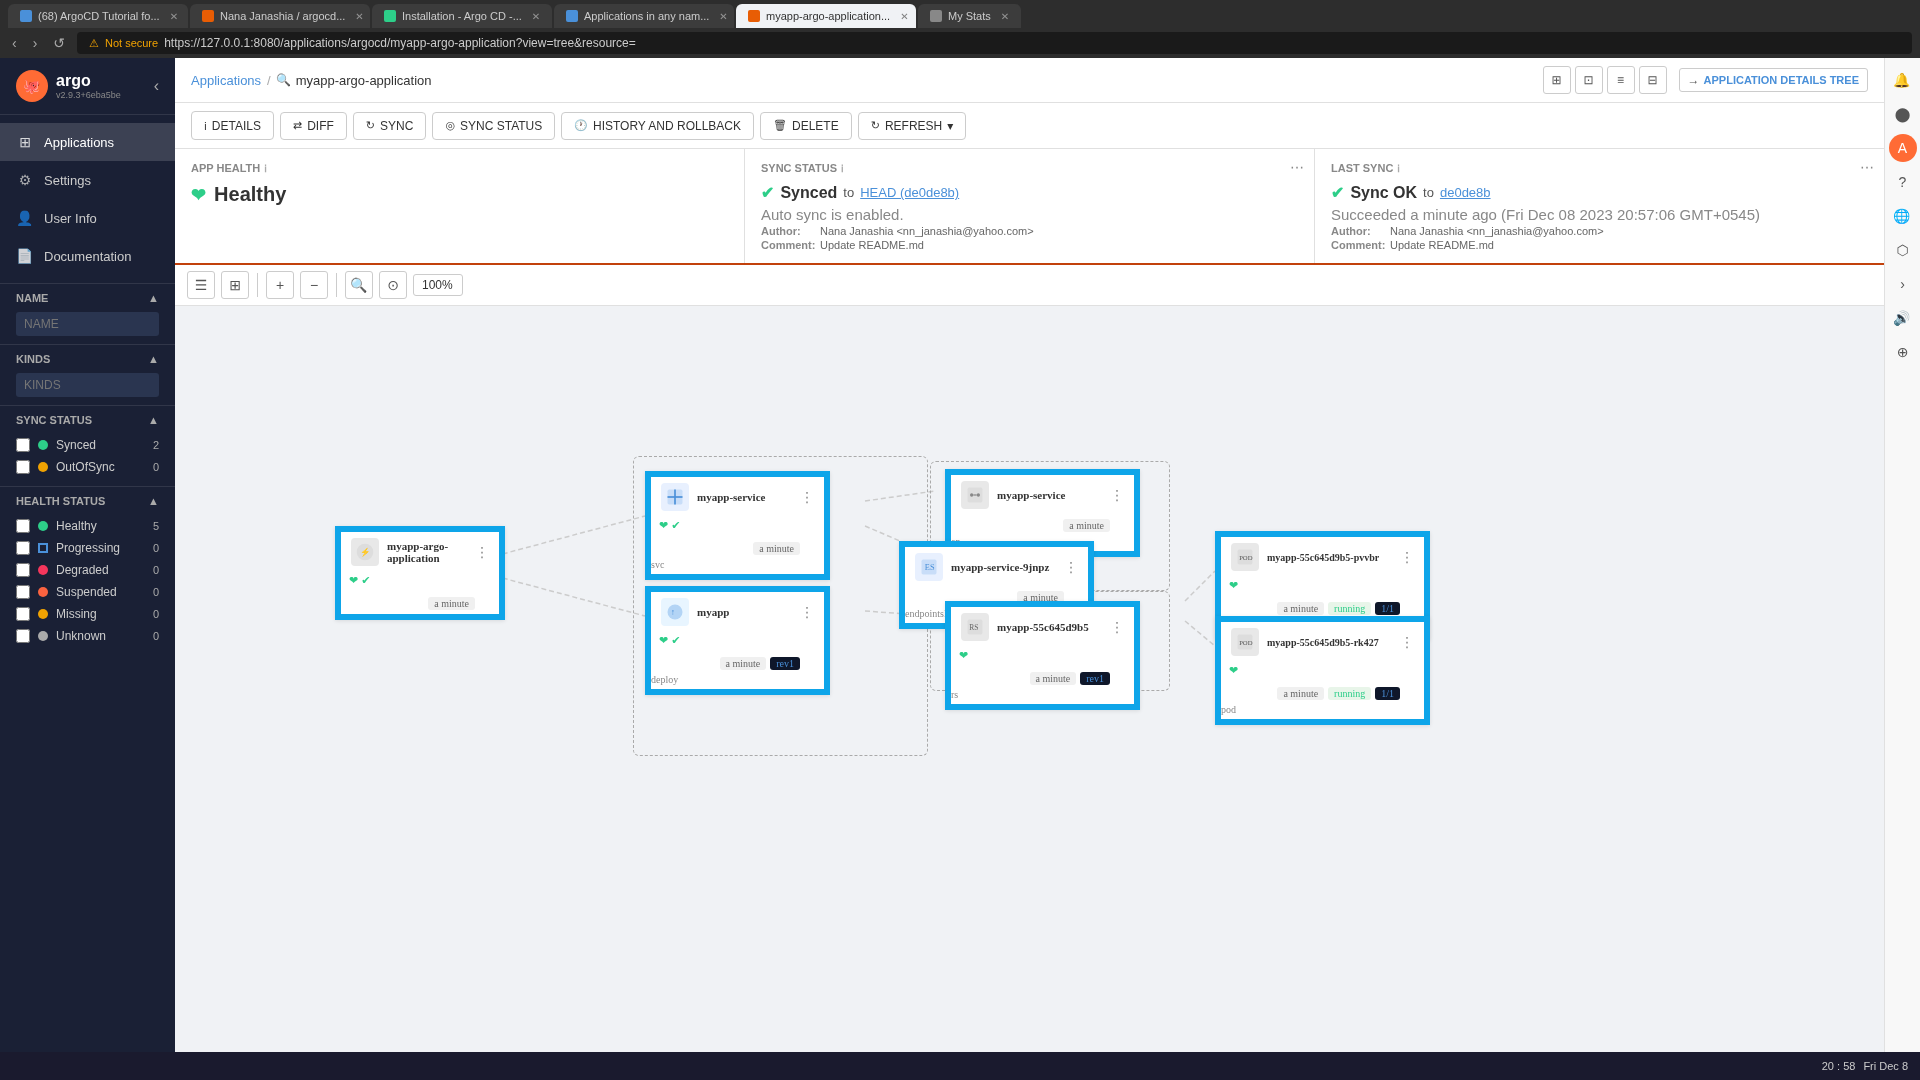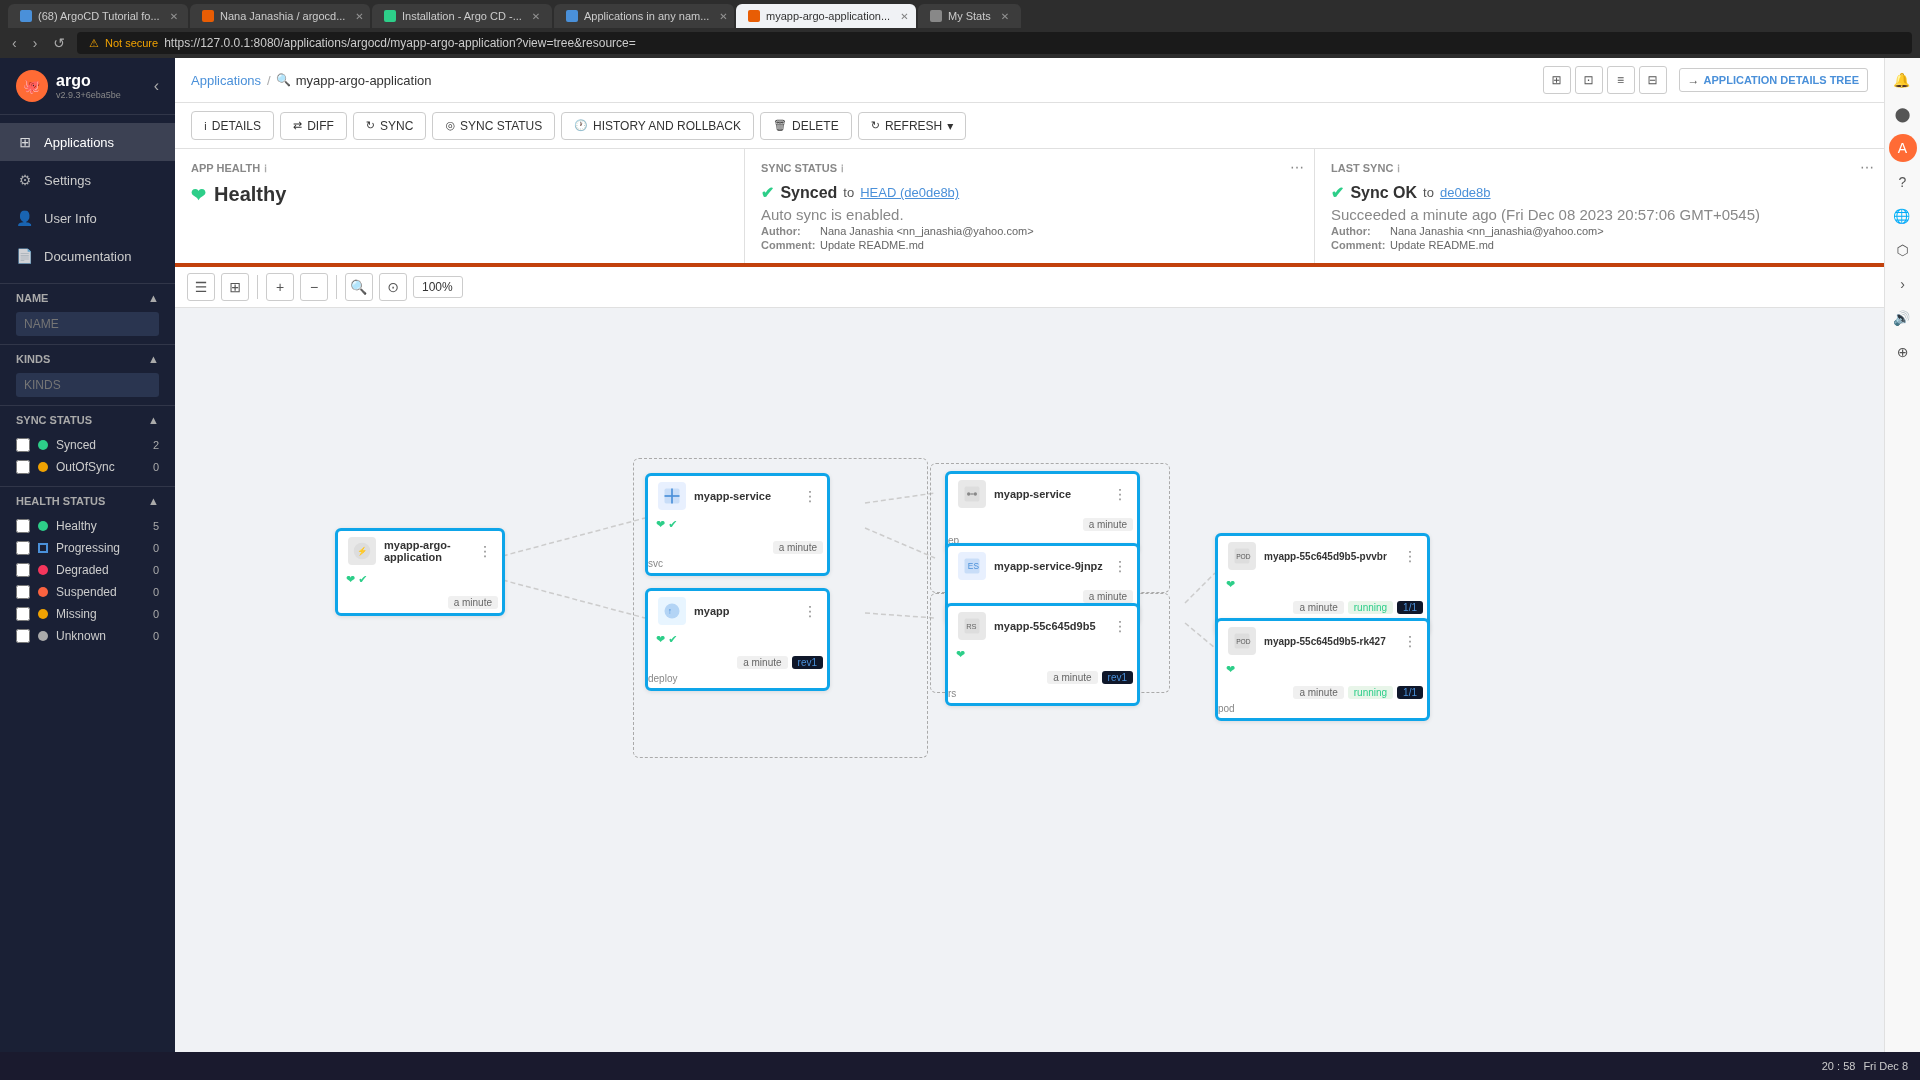--- a/index.html
+++ b/index.html
@@ -56,21 +56,21 @@
     
     .action-bar { background: white; padding: 8px 16px; display: flex; align-items: center; gap: 6px; border-bottom: 1px solid #e0e0e0; }
     .action-btn { display: flex; align-items: center; gap: 5px; padding: 6px 12px; border: 1px solid #ccc; border-radius: 4px; background: white; cursor: pointer; font-size: 12px; color: #333; }
     .action-btn .btn-icon { font-size: 11px; }
 
     
     .view-icons { display: flex; gap: 4px; margin-left: auto; }
     .view-icon-btn { width: 28px; height: 28px; display: flex; align-items: center; justify-content: center; border: 1px solid #ccc; border-radius: 3px; cursor: pointer; background: white; font-size: 12px; color: #555; }
 
     
-    .status-cards { background: white; border-bottom: 4px solid #c2410c; display: flex; }
+    .status-cards { background: white; border-bottom: 2px solid #c2410c; display: flex; }
     .status-card { flex: 1; padding: 12px 16px; border-right: 1px solid #e0e0e0; position: relative; }
     .status-card-header { font-size: 11px; color: #888; font-weight: bold; text-transform: uppercase; display: flex; align-items: center; gap: 4px; margin-bottom: 8px; }
     .status-card-header .info-icon { color: #aaa; font-size: 10px; }
     .status-card-menu { position: absolute; top: 10px; right: 10px; color: #888; cursor: pointer; font-size: 14px; }
     .health-status { display: flex; align-items: center; gap: 8px; font-size: 20px; font-weight: bold; color: #333; }
     .health-heart { color: #2dce89; font-size: 18px; }
     .sync-status { display: flex; align-items: center; gap: 6px; font-size: 16px; font-weight: bold; color: #333; }
     .sync-ok-icon { color: #2dce89; font-size: 16px; }
     .sync-link { color: #4a90d9; font-size: 13px; font-weight: normal; }
     .status-detail { font-size: 15px; color: #888; margin-top: 4px; }
@@ -79,27 +79,27 @@
 
     
     .tree-area { flex: 1; overflow: auto; background: #f0f2f5; position: relative; }
     .tree-toolbar { background: white; border-bottom: 1px solid #e0e0e0; padding: 6px 12px; display: flex; align-items: center; gap: 6px; }
     .tree-btn { width: 28px; height: 28px; display: flex; align-items: center; justify-content: center; border: 1px solid #ccc; border-radius: 3px; cursor: pointer; background: white; font-size: 14px; color: #555; }
     .zoom-display { border: 1px solid #ccc; border-radius: 3px; padding: 3px 8px; font-size: 12px; color: #333; background: white; min-width: 50px; text-align: left; }
     .separator { width: 1px; background: #ccc; height: 24px; margin: 0 2px; }
 
     
     .tree-canvas { padding: 30px; position: relative; min-width: 1100px; min-height: 400px; }
-    .tree-node { position: absolute; background: white; border: 3px solid #0ea5e9; border-radius: 6px; box-shadow: 0 1px 4px rgba(0,0,0,0.1); }
+    .tree-node { position: absolute; background: white; border: 6px solid #0ea5e9; border-radius: 0; box-shadow: 0 1px 4px rgba(0,0,0,0.1); font-family: Liberation Serif, serif; }
     .tree-node-header { padding: 6px 10px; display: flex; align-items: center; gap: 8px; }
     .node-icon { width: 28px; height: 28px; display: flex; align-items: center; justify-content: center; font-size: 16px; background: #f5f5f5; border-radius: 4px; flex-shrink: 0; }
     .node-name { font-size: 12px; font-weight: bold; color: #333; flex: 1; }
     .node-menu { color: #888; cursor: pointer; font-size: 14px; }
     .node-type { font-size: 10px; color: #888; text-align: left; padding-bottom: 4px; }
-    .node-footer { display: flex; align-items: flex-start; justify-content: flex-end; padding: 4px 4px; gap: 4px; }
+    .node-footer { display: flex; align-items: flex-start; justify-content: flex-end; padding: 4px 24px; gap: 4px; }
     .node-tag { background: #0f172a; color: #4a90d9; border-radius: 3px; padding: 1px 6px; font-size: 10px; }
     .node-tag-gray { background: #f0f0f0; color: #666; border-radius: 3px; padding: 1px 6px; font-size: 10px; }
     .node-tag-green { background: #e8f5e9; color: #2dce89; border-radius: 3px; padding: 1px 6px; font-size: 10px; }
     .node-health { display: flex; gap: 3px; padding: 2px 8px 6px; }
     .h-icon { font-size: 11px; }
 
     
     .connections-svg { position: absolute; top: 0; left: 0; width: 100%; height: 100%; pointer-events: none; }
 
     
@@ -504,21 +504,21 @@
             </div>
             <span class="node-name" style="font-size:11px">myapp-service</span>
             <span class="node-menu">⋮</span>
           </div>
           <div class="node-footer">
             <span class="node-tag-gray">a minute</span>
           </div>
           <div class="node-type">ep</div>
         </div>
 
-        <div class="tree-node" style="left:770px;top:235px;width:195px;">
+        <div class="tree-node" style="left:724px;top:235px;width:195px;">
           <div class="tree-node-header">
             <div class="node-icon" style="background:#e8f0fe">
               <svg width="20" height="20" viewBox="0 0 24 24">
                   <rect x="3" y="3" width="18" height="18" rx="2" fill="#c8ddf8"></rect>
                   <text x="7" y="16" font-size="10" fill="#4a90d9">ES</text>
                 </svg>
             </div>
             <span class="node-name" style="font-size:11px">myapp-service-9jnpz</span>
             <span class="node-menu">⋮</span>
           </div>

